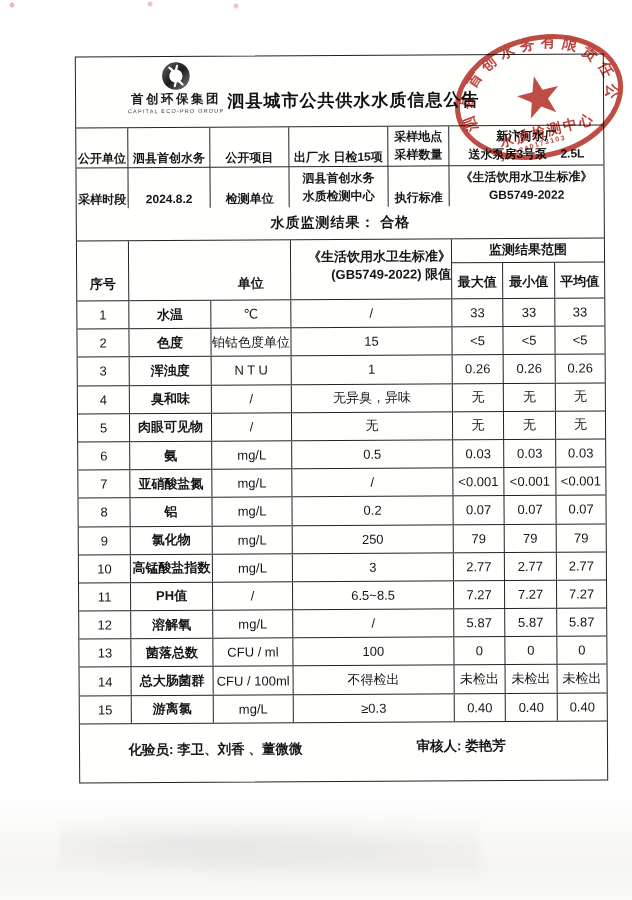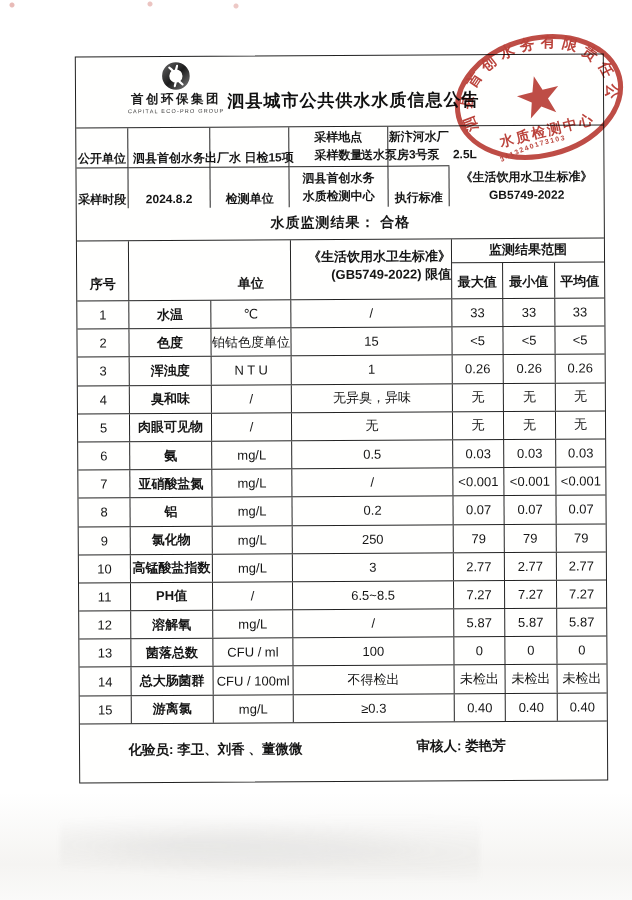--- a/index.html
+++ b/index.html
@@ -108,20 +108,21 @@
       </svg>
       <div class="logo-name">首创环保集团</div>
       <div class="logo-sub">CAPITAL ECO-PRO GROUP</div>
     </div>
     <div class="doc-title">泗县城市公共供水水质信息公告</div>
   </div>
 
   <div class="info-grid irow1">
     <div class="c bottom">公开单位</div>
     <div class="c bottom">泗县首创水务</div>
+    <div class="c bottom">公开项目</div>
     <div class="c bottom">出厂水 日检15项</div>
     <div class="c">
       <span>采样地点</span>
       <span>采样数量</span>
     </div>
     <div class="c">
       <span>新汴河水厂</span>
       <span>送水泵房3号泵    2.5L</span>
     </div>
   </div>

